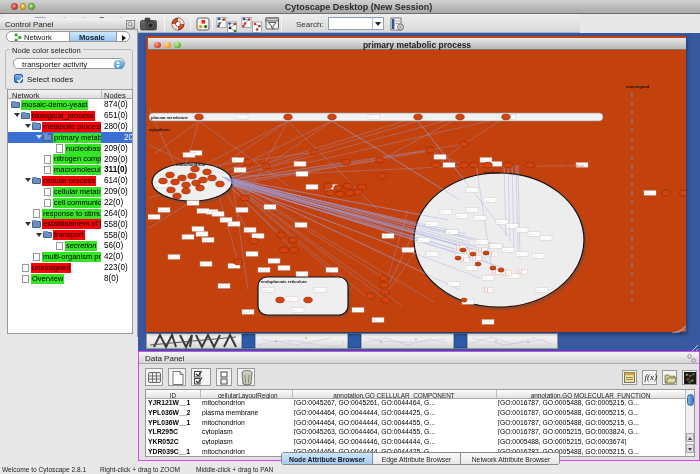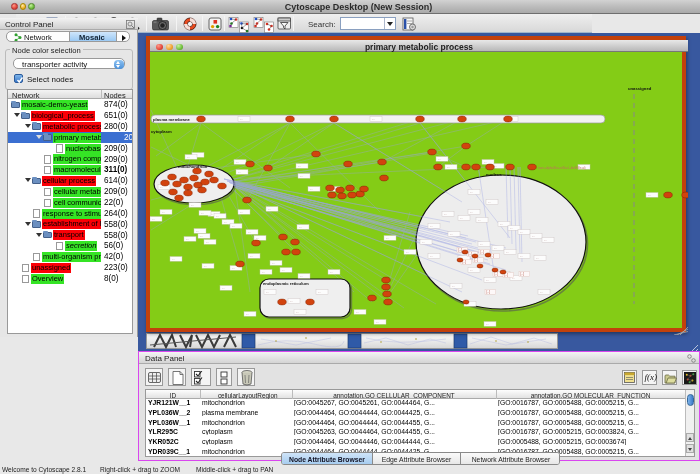--- a/index.html
+++ b/index.html
@@ -18,21 +18,21 @@
 <div id="page">
 
 <div class="abs" style="left:0;top:0;width:700px;height:14px;
   background:linear-gradient(#d2d2d2,#bcbcbc 50%,#a9a9a9);border-bottom:1px solid #6e6e6e;">
   <div class="abs" style="left:11px;top:3px;width:6.5px;height:6.5px;border-radius:50%;background:radial-gradient(circle at 35% 30%,#ff9a8a,#e3473c 60%,#b02c22);border:0.5px solid #a33;"></div>
   <div class="abs" style="left:19.5px;top:3px;width:6.5px;height:6.5px;border-radius:50%;background:radial-gradient(circle at 35% 30%,#ffe9a8,#f0b32f 60%,#c68a18);border:0.5px solid #a80;"></div>
   <div class="abs" style="left:28px;top:3px;width:6.5px;height:6.5px;border-radius:50%;background:radial-gradient(circle at 35% 30%,#c8f0a0,#6fbf3c 60%,#4e8f25);border:0.5px solid #583;"></div>
   <div class="abs" style="left:0;top:2px;width:700px;text-align:center;font-size:9px;font-weight:bold;color:#2a2a2a;padding-left:17px;">Cytoscape Desktop (New Session)</div>
 </div>
 
-<div class="abs" style="left:16px;top:14px;width:576px;height:19px;
+<div class="abs" style="left:4px;top:14px;width:576px;height:19px;
   background:linear-gradient(#efefef,#d8d8d8);border-bottom:1px solid #9fb6cc;text-align:center;">
   <div class="sep" style="left:49px;"></div>
   <div class="sep" style="left:130px;"></div>
   <div class="sep" style="left:160px;"></div>
   <div class="sep" style="left:186px;"></div>
   <div class="sep" style="left:208px;"></div>
   <div class="sep" style="left:277px;"></div>
 
   <svg class="ticon" style="left:10px;" width="16" height="14" viewBox="0 0 16 14">
     <path d="M1 12 L1 4 Q1 3 2 3 L5 3 L6.5 4.5 L13 4.5 L13 12 Z" fill="#c9c98e" stroke="#6b6b45" stroke-width="0.8"></path>
@@ -303,21 +303,21 @@
         <circle cx="350" cy="8" r="0.8"></circle>
         <circle cx="382" cy="9" r="0.8"></circle>
       </g>
 </svg>
 
 <svg class="abs" style="left:688px;top:343px;" width="11" height="11" viewBox="0 0 11 11">
   <line x1="2" y1="10" x2="10" y2="2" stroke="#b8c4dc" stroke-width="1"></line>
   <line x1="6" y1="10" x2="10" y2="6" stroke="#b8c4dc" stroke-width="1"></line>
 </svg>
 
-<div class="abs" style="left:146px;top:36px;width:540px;height:296px;background:#84cc16;border:4px solid #c2410c;box-shadow:1px 2px 4px rgba(0,0,0,0.4);">
+<div class="abs" style="left:146px;top:36px;width:540px;height:296px;background:#c2410c;border:2px solid #c2410c;box-shadow:1px 2px 4px rgba(0,0,0,0.4);">
   <div class="abs" style="left:0;top:0;width:538px;height:12px;background:linear-gradient(#e8e8e8,#b8b8b8);border-bottom:1px solid #777;">
     <div class="abs" style="left:6px;top:3.5px;width:6.5px;height:6.5px;border-radius:50%;background:radial-gradient(circle at 35% 30%,#ff9a8a,#e3473c 60%,#b02c22);"></div>
     <div class="abs" style="left:16px;top:3.5px;width:6.5px;height:6.5px;border-radius:50%;background:radial-gradient(circle at 35% 30%,#ffd9a8,#f0a32f 60%,#c67a18);"></div>
     <div class="abs" style="left:26px;top:3.5px;width:6.5px;height:6.5px;border-radius:50%;background:radial-gradient(circle at 35% 30%,#c8f0a0,#6fbf3c 60%,#4e8f25);"></div>
     <div class="abs" style="left:0;top:1.5px;width:538px;text-align:center;font-size:8.5px;font-weight:bold;color:#222;">primary metabolic process</div>
   </div>
   <svg class="abs" style="left:0;top:12px;" width="538" height="283" viewBox="0 0 538 283">
 <g stroke="#9aa2e2" stroke-width="0.5" fill="none" opacity="0.7">
 <line x1="270" y1="67" x2="74" y2="127"></line>
 <line x1="312" y1="67" x2="77" y2="129"></line>

